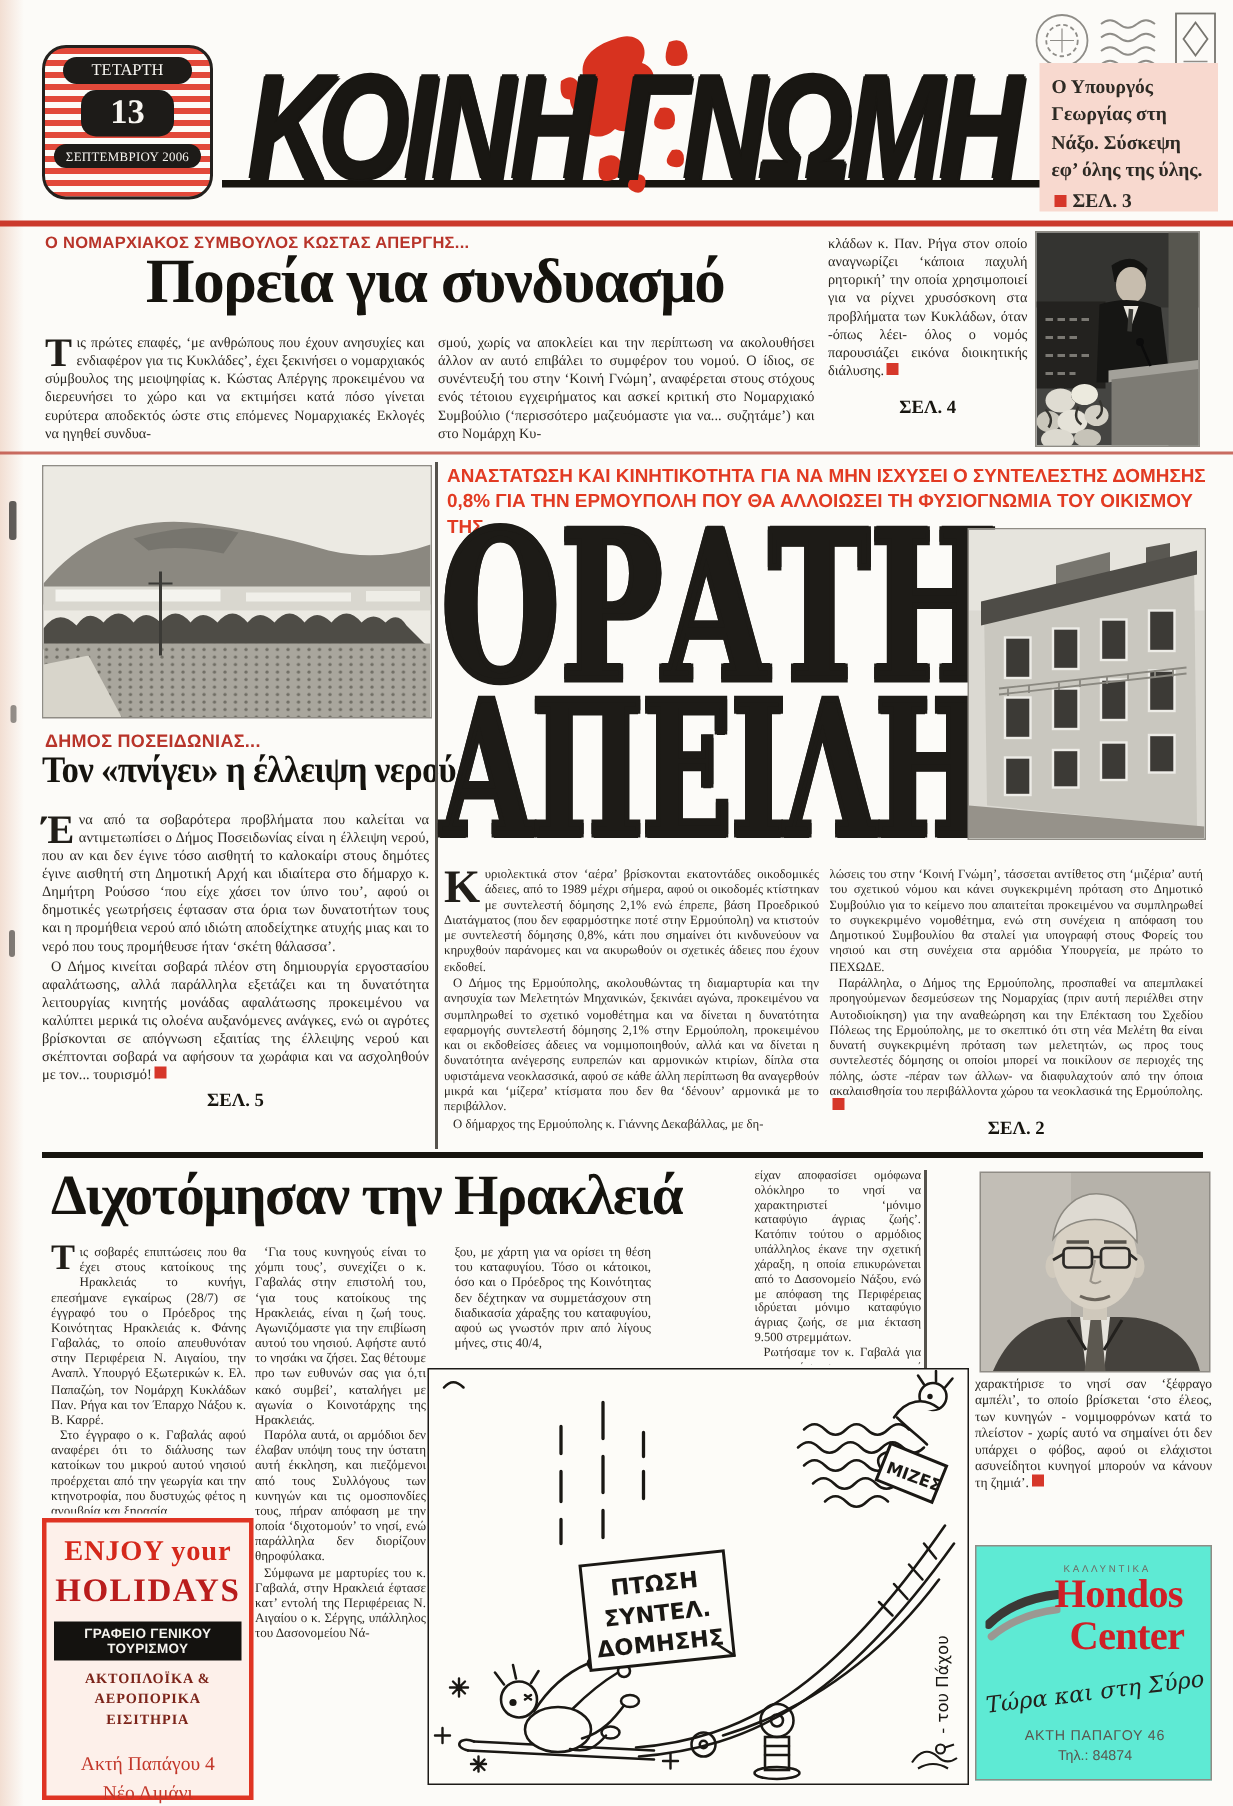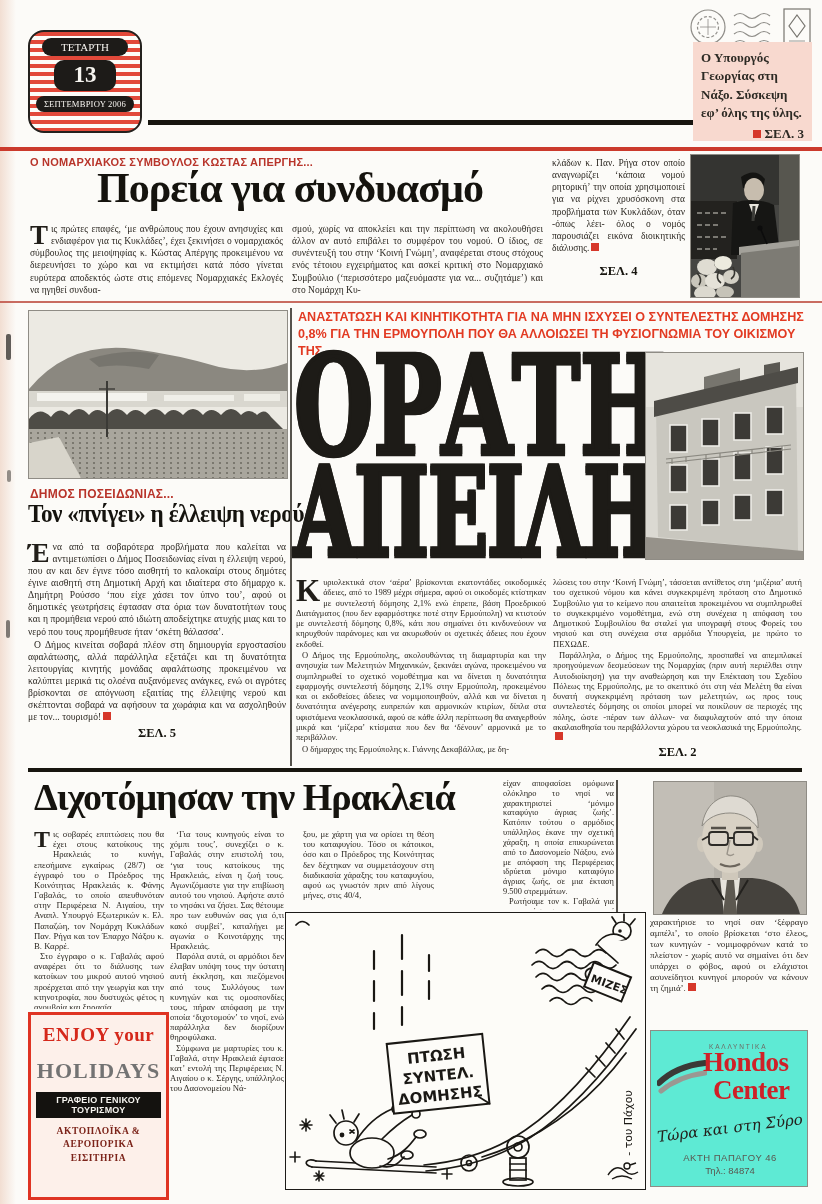--- a/index.html
+++ b/index.html
@@ -24,21 +24,21 @@
     transform:scaleY(1.28);transform-origin:top center;
     text-shadow:1px 0 #191713,-1px 0 #191713,0 1px #191713,0 -1px #191713,1.6px 1px #191713;}
   #islands{z-index:1;}
   #title-rule{left:148px;top:120px;width:548px;height:5px;background:#17150f;}
   #subtitle{left:148px;top:129px;width:560px;font-family:"Liberation Sans",sans-serif;font-size:11px;
     color:#17150f;white-space:nowrap;}
   #subtitle b{font-weight:bold;}
   #subtitle .detail{font-weight:normal;color:#4a463f;font-size:10.5px;}
   #promo-box{left:693px;top:42px;width:119px;height:99px;background:#f8d9cf;padding:7px 8px;box-sizing:border-box;
     font-weight:bold;font-size:13px;line-height:1.42;color:#2d2a24;}
-  #promo-page{text-align:right;margin-top:2px;font-size:13px;}
+  #promo-page{margin-top:2px;font-size:13px;}
   .red-sq{display:inline-block;width:8px;height:8px;background:#d6372a;margin:0 4px 0 2px;}
   .rule{background:#cb3a2c;}
   
   .kicker{font-family:"Liberation Sans",sans-serif;font-weight:bold;color:#b8342a;font-size:11px;letter-spacing:.2px;}
   .body-txt{text-align:justify;line-height:1.28;font-size:9.5px;color:#2c2822;}
   .body-txt p{margin:0 0 1px 0;text-indent:6px;}
   .body-txt p.first{text-indent:0;}
   .dropcap{float:left;font-size:27px;line-height:.82;font-weight:bold;padding:1px 3px 0 0;color:#211e19;}
   .selpage{text-align:center;font-weight:bold;font-size:12.5px;color:#17150f;font-family:"Liberation Serif",serif;}
   .photo{border:1px solid #8f8c85;}
@@ -80,21 +80,21 @@
   #s4-col3{left:303px;top:829px;width:131px;height:80px;}
   #s4-col4{left:503px;top:779px;width:111px;height:131px;font-size:8.4px;}
   #photo-man{left:653px;top:781px;width:152px;height:132px;}
   #s4-under{left:650px;top:917px;width:158px;height:100px;font-size:9px;line-height:1.22;}
   
   #cartoon{left:285px;top:912px;width:361px;height:278px;border:1.5px solid #1d1b18;background:#fdfcf8;box-sizing:border-box;}
   
   #ad-travel{left:28px;top:1012px;width:141px;height:188px;border:3px solid #df3423;background:#fdf0ea;
     box-sizing:border-box;text-align:center;padding-top:9px;}
   #ad-travel .l1{font-size:19px;font-weight:bold;color:#d5281b;letter-spacing:.5px;}
-  #ad-travel .l2{font-size:22px;font-weight:bold;color:#737373;letter-spacing:1px;margin-top:12px;}
+  #ad-travel .l2{font-size:22px;font-weight:bold;color:#b91c1c;letter-spacing:1px;margin-top:1px;}
   #ad-travel .bar{background:#14120f;color:#f6f4ef;font-family:"Liberation Sans",sans-serif;font-weight:bold;
     font-size:9px;margin:8px 5px 7px;padding:3px 0;letter-spacing:.2px;}
   #ad-travel .svc{font-size:9.5px;font-weight:bold;color:#7c241a;line-height:1.4;letter-spacing:.6px;}
   #ad-travel .addr{margin-top:13px;font-size:13px;color:#c2372a;line-height:1.45;}
   #ad-hondos{left:650px;top:1030px;width:158px;height:157px;border:1px solid #8f8c85;background:#5eead4;box-sizing:border-box;}
   #hondos-top{position:absolute;left:58px;top:12px;font-family:"Liberation Sans",sans-serif;font-size:6.5px;
     letter-spacing:1.8px;color:#6e6a64;}
   #hondos-n1{position:absolute;left:52px;top:16px;font-size:27px;font-weight:bold;color:#cf2027;letter-spacing:-.5px;}
   #hondos-n2{position:absolute;left:62px;top:44px;font-size:27px;font-weight:bold;color:#cf2027;letter-spacing:-.5px;}
   #hondos-script{position:absolute;left:4px;top:88px;width:150px;text-align:center;font-style:italic;
@@ -113,20 +113,34 @@
   <div class="abs smudge" style="left:6px;top:334px;width:5px;height:26px;"></div>
   <div class="abs smudge" style="left:7px;top:470px;width:4px;height:12px;opacity:.5;"></div>
   <div class="abs smudge" style="left:6px;top:620px;width:4px;height:18px;opacity:.6;"></div>
 
   <div class="abs" id="date-box">
     <div class="pill" id="pill-day">ΤΕΤΑΡΤΗ</div>
     <div class="pill" id="pill-num">13</div>
     <div class="pill" id="pill-month">ΣΕΠΤΕΜΒΡΙΟΥ 2006</div>
   </div>
 
+  <div class="abs" id="title-wrap">
+    <svg id="islands" class="abs" style="left:218px;top:-6px;" width="118" height="112" viewBox="0 0 118 112">
+      <g fill="#d7321f">
+        <path d="M44 6 C58 0 68 10 62 22 C74 26 72 42 60 46 C66 58 56 72 44 66 C34 76 20 70 22 58 C10 52 12 36 24 34 C18 20 30 10 44 6 Z"></path>
+        <path d="M80 8 q10 -4 12 6 q2 10 -8 10 q-10 0 -4 -16 Z"></path>
+        <path d="M8 34 q8 -6 12 2 q4 8 -4 10 q-10 2 -8 -12 Z"></path>
+        <path d="M74 52 q10 -2 10 8 q0 8 -10 6 q-8 -2 0 -14 Z"></path>
+        <path d="M34 86 q10 -6 14 2 q4 8 -6 12 q-12 4 -8 -14 Z"></path>
+        <path d="M82 80 q8 -2 8 6 q0 7 -8 5 q-7 -2 0 -11 Z"></path>
+        <path d="M58 96 q8 0 6 8 q-2 7 -9 3 q-6 -4 3 -11 Z"></path>
+      </g>
+    </svg>
+    <div id="paper-title">ΚΟΙΝΗ ΓΝΩΜΗ</div>
+  </div>
   <div class="abs" id="title-rule"></div>
 
   <svg class="abs" style="left:686px;top:5px;" width="128" height="44" viewBox="0 0 128 44">
     <g stroke="#8f8d88" fill="none" stroke-width="1.2">
       <circle cx="22" cy="22" r="17"></circle>
       <circle cx="22" cy="22" r="10.5" stroke-dasharray="3 2"></circle>
       <path d="M14 22 h16 M22 14 v16" stroke-width=".8"></path>
       <path d="M48 11 q6 -5 12 0 t12 0 t12 0"></path>
       <path d="M48 20 q6 -5 12 0 t12 0 t12 0"></path>
       <path d="M48 29 q6 -5 12 0 t12 0 t12 0"></path>
@@ -148,21 +162,21 @@
 
   <div class="abs kicker" id="s1-kicker">Ο ΝΟΜΑΡΧΙΑΚΟΣ ΣΥΜΒΟΥΛΟΣ ΚΩΣΤΑΣ ΑΠΕΡΓΗΣ...</div>
   <div class="abs" id="s1-headline">Πορεία για συνδυασμό</div>
   <div class="abs body-txt" id="s1-col1">
     <p class="first"><span class="dropcap">Τ</span><span>ις πρώτες επαφές, ‘με ανθρώπους που έχουν ανησυχίες και ενδιαφέρον για τις Κυκλάδες’, έχει ξεκινήσει ο νομαρχιακός σύμβουλος της μειοψηφίας κ. Κώστας Απέργης προκειμένου να διερευνήσει το χώρο και να εκτιμήσει κατά πόσο γίνεται ευρύτερα αποδεκτός ώστε στις επόμενες Νομαρχιακές Εκλογές να ηγηθεί συνδυα-</span></p>
   </div>
   <div class="abs body-txt" id="s1-col2">
     <p class="first">σμού, χωρίς να αποκλείει και την περίπτωση να ακολουθήσει άλλον αν αυτό επιβάλει το συμφέρον του νομού. Ο ίδιος, σε συνέντευξή του στην ‘Κοινή Γνώμη’, αναφέρεται στους στόχους ενός τέτοιου εγχειρήματος και ασκεί κριτική στο Νομαρχιακό Συμβούλιο (‘περισσότερο μαζευόμαστε για να... συζητάμε’) και στο Νομάρχη Κυ-</p>
   </div>
   <div class="abs body-txt" id="s1-col3">
-    <p class="first"><span>κλάδων κ. Παν. Ρήγα στον οποίο αναγνωρίζει ‘κάποια νομού ρητορική’ την οποία χρησιμοποιεί για να ρίχνει χρυσόσκονη στα προβλήματα των Κυκλάδων, όταν -όπως λέει- όλος ο νομός παρουσιάζει εικόνα διοικητικής διάλυσης.</span><span class="red-sq"></span></p>
+    <p class="first"><span>κλάδων κ. Παν. Ρήγα στον οποίο αναγνωρίζει ‘κάποια παχυλή ρητορική’ την οποία χρησιμοποιεί για να ρίχνει χρυσόσκονη στα προβλήματα των Κυκλάδων, όταν -όπως λέει- όλος ο νομός παρουσιάζει εικόνα διοικητικής διάλυσης.</span><span class="red-sq"></span></p>
   </div>
   <div class="abs selpage" id="s1-sel">ΣΕΛ. 4</div>
 
   <svg class="abs photo" id="photo-podium" viewBox="0 0 108 142">
     <rect width="108" height="142" fill="#454542"></rect>
     <rect width="108" height="50" fill="#343431"></rect>
     <rect x="88" width="20" height="142" fill="#57564f"></rect>
     <rect x="0" y="46" width="46" height="58" fill="#23221f"></rect>
     <g stroke="#918f88" stroke-width="2" opacity=".8">
       <path d="M6 58 h30 M6 70 h24 M6 82 h30 M6 94 h20" stroke-dasharray="5 3"></path>
@@ -402,20 +416,24 @@
       </g>
     </svg>
   </div>
 
   <div class="abs" id="ad-travel">
     <div class="l1">ENJOY your</div>
     <div class="l2">HOLIDAYS</div>
     <div class="bar">ΓΡΑΦΕΙΟ ΓΕΝΙΚΟΥ ΤΟΥΡΙΣΜΟΥ</div>
     <div class="svc">ΑΚΤΟΠΛΟΪΚΑ &amp; ΑΕΡΟΠΟΡΙΚΑ</div>
     <div class="svc">ΕΙΣΙΤΗΡΙΑ</div>
+    <div class="addr">
+      <div>Ακτή Παπάγου 4</div>
+      <div>Νέο Λιμάνι</div>
+    </div>
 
   </div>
 
   <div class="abs" id="ad-hondos">
     <svg style="position:absolute;left:6px;top:26px;" width="50" height="38" viewBox="0 0 50 38">
       <path d="M2 26 C14 14 30 8 48 6" stroke="#3b3936" stroke-width="6" fill="none" stroke-linecap="round"></path>
       <path d="M4 34 C16 24 32 18 48 16" stroke="#9b9892" stroke-width="5" fill="none" stroke-linecap="round"></path>
     </svg>
     <div id="hondos-top">ΚΑΛΛΥΝΤΙΚΑ</div>
     <div id="hondos-n1">Hondos</div>

